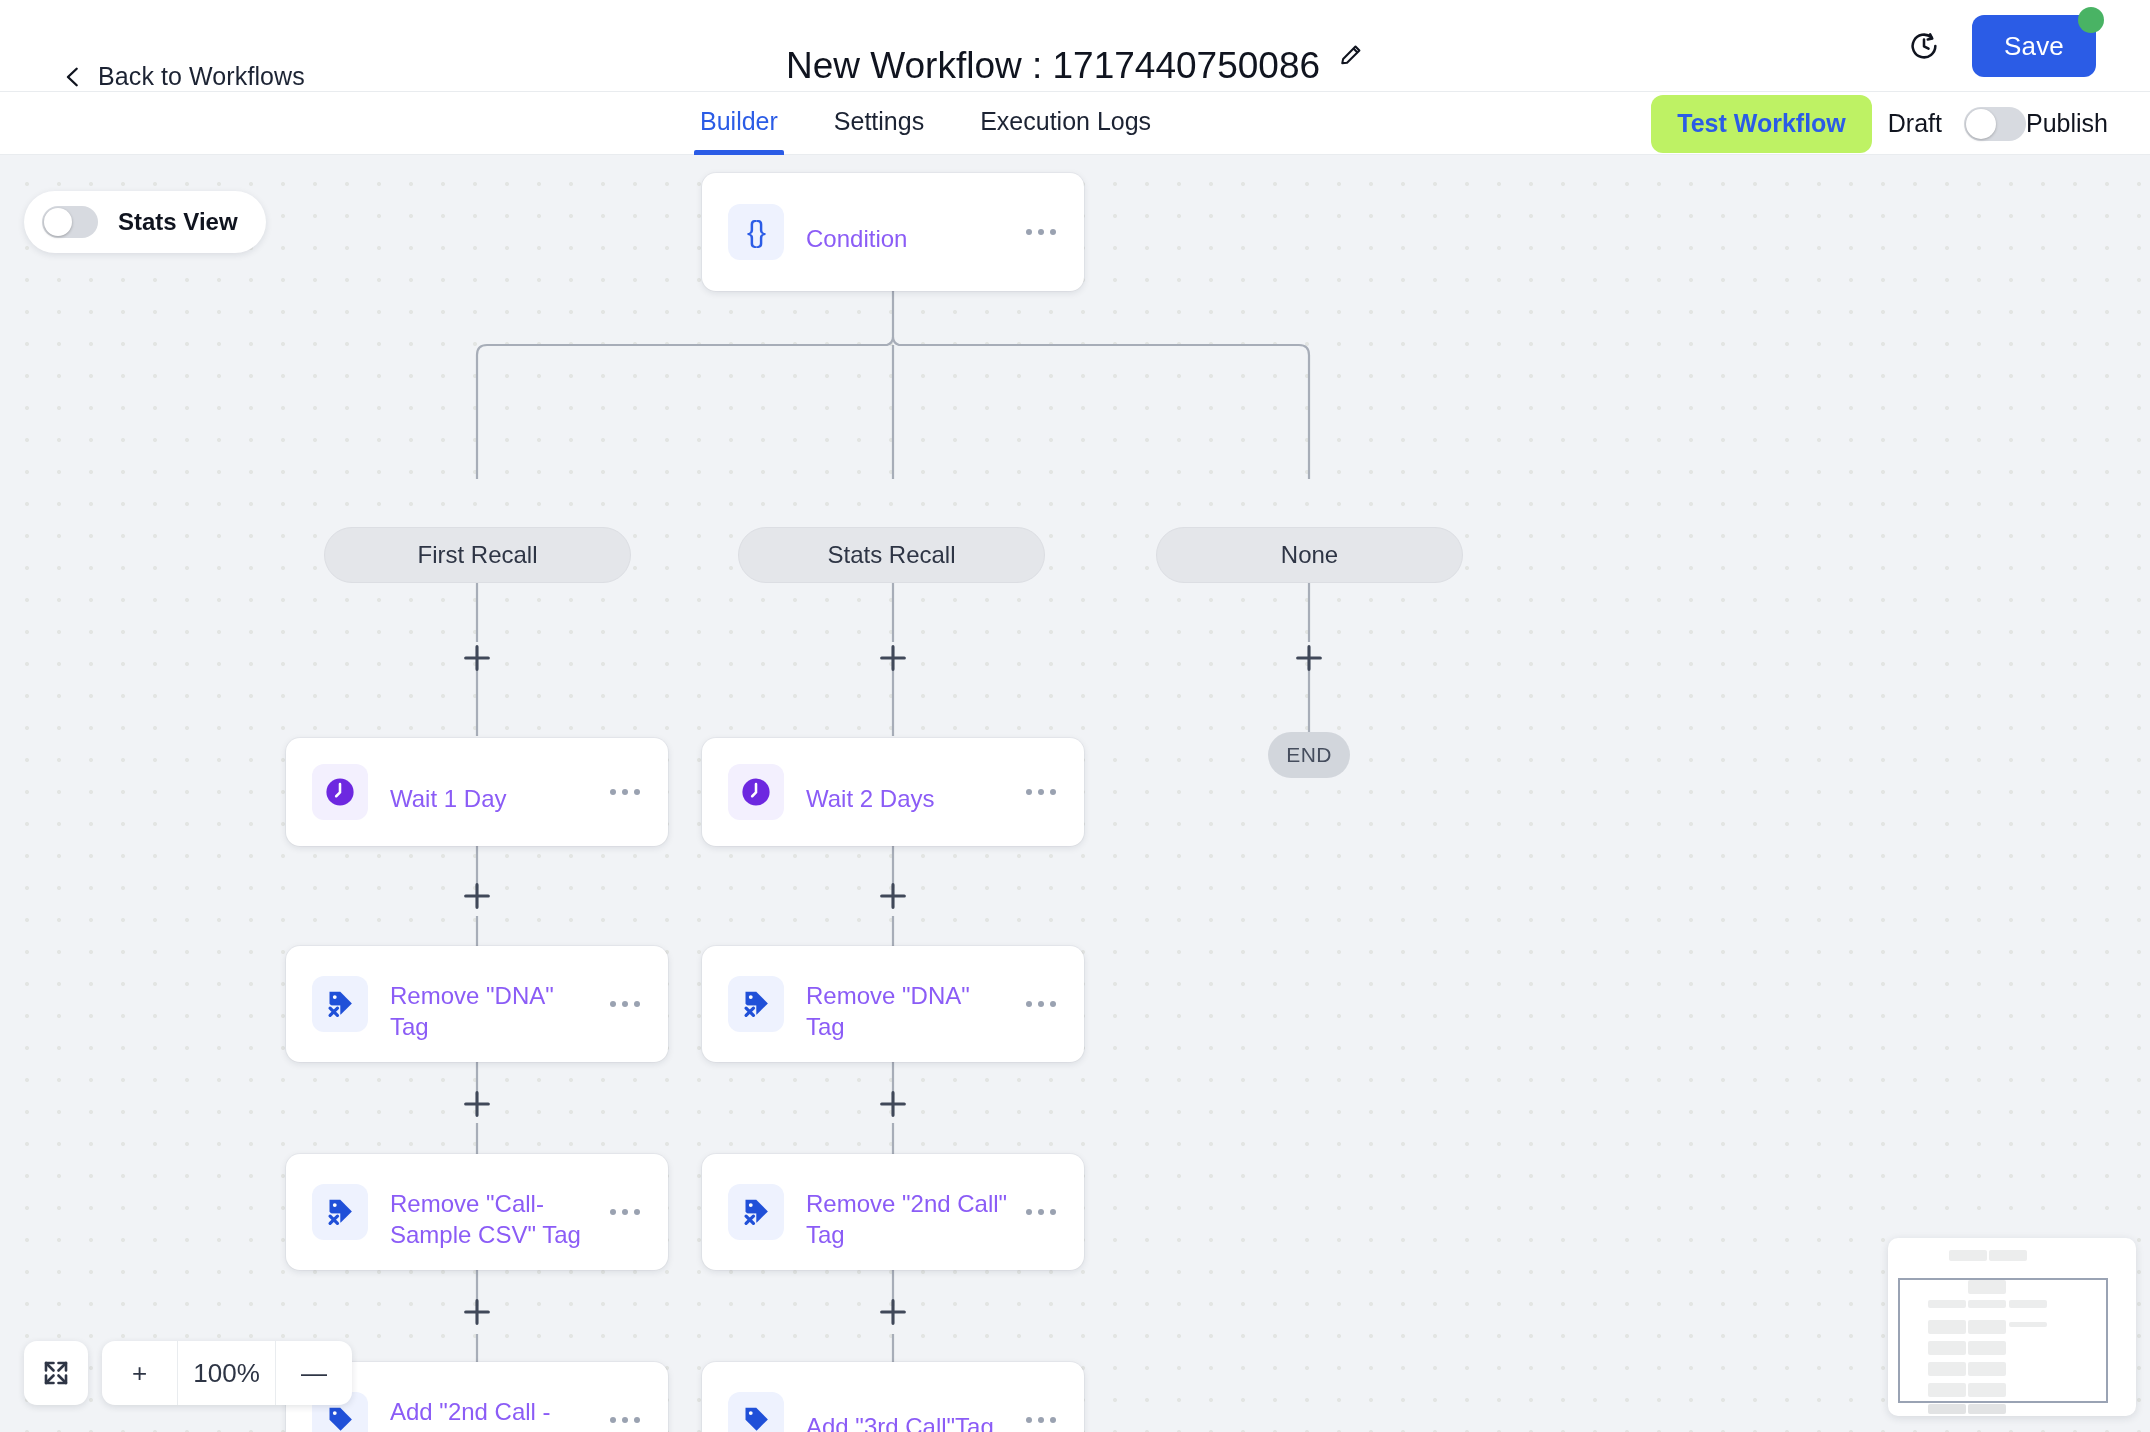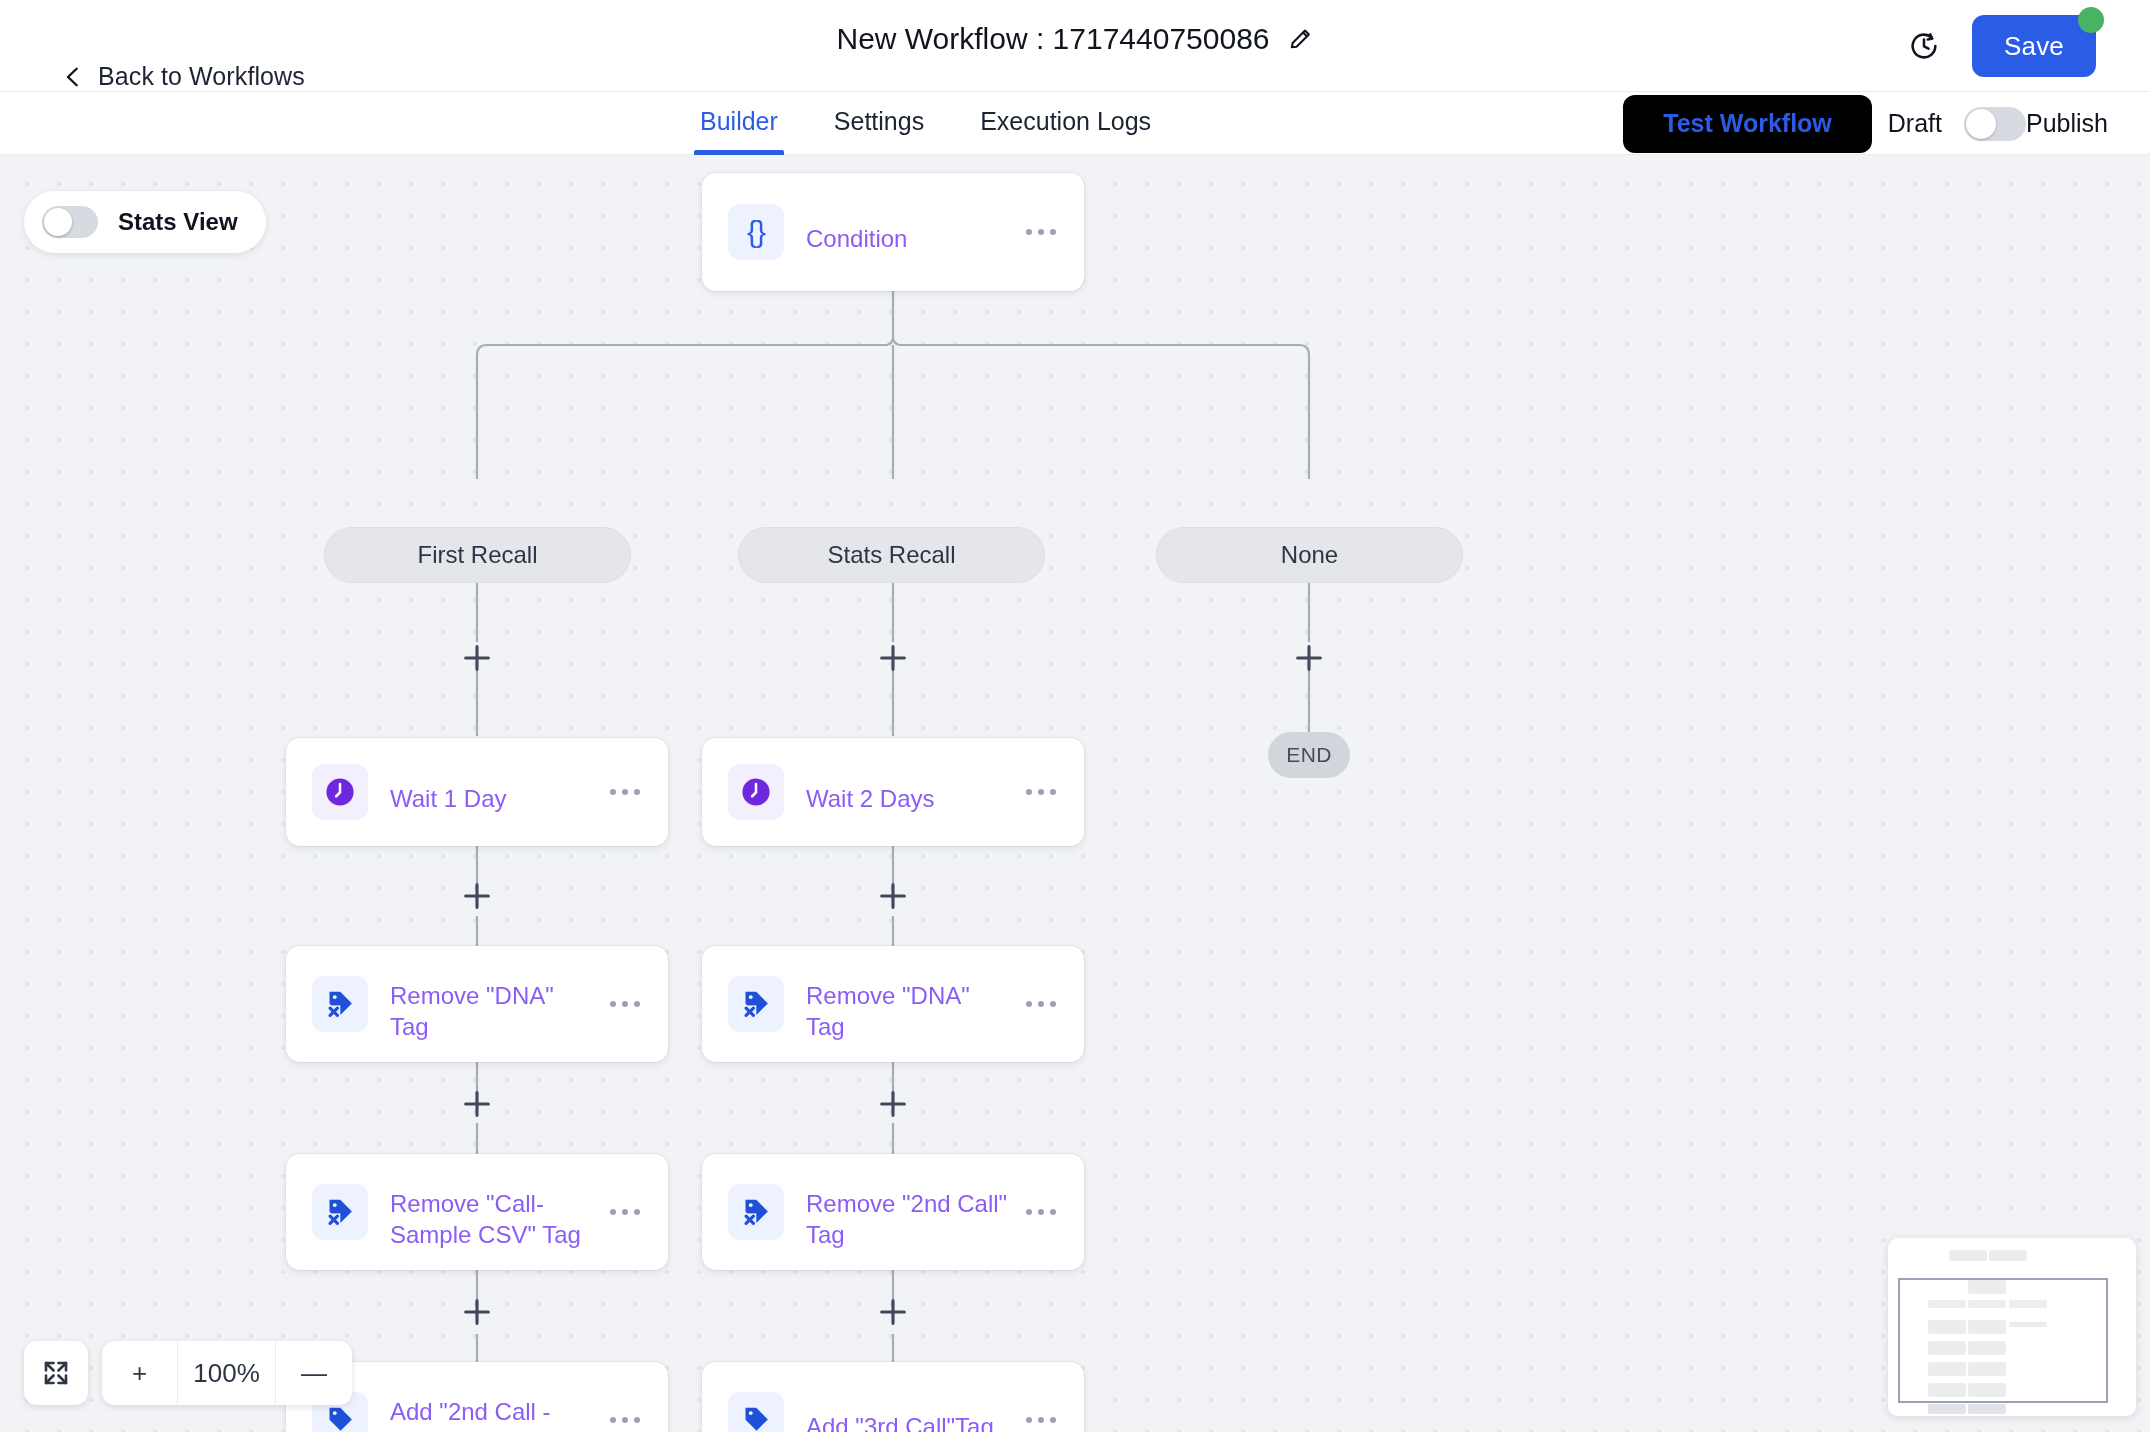--- a/index.html
+++ b/index.html
@@ -24,21 +24,21 @@
     margin-left: 62px; cursor: pointer;
   }
   .back-chevron { width: 22px; height: 22px; display: block; }
   .back-label { font-size: 25px; color: #1c2333; font-weight: 400; letter-spacing: .1px; }
 
   .title-wrap {
     position: absolute; left: 50%; transform: translateX(-50%);
     top: 22px;
     display: flex; align-items: center; gap: 18px;
   }
-  .title-text { font-size: 30px; color: #10141f; font-weight: 400; white-space: nowrap; }
+  .title-text { font-size: 37px; color: #10141f; font-weight: 400; white-space: nowrap; margin-top: 23px; }
   .pencil-icon { width: 26px; height: 26px; display: block; cursor: pointer; }
 
   .topbar-right {
     position: absolute; right: 54px; top: 0; height: 92px;
     display: flex; align-items: center; gap: 32px;
   }
   .history-icon { width: 32px; height: 32px; display: block; cursor: pointer; }
   .save-wrap { position: relative; }
   .save-btn {
     background: #2b5ce6; color: #fff; border: none;
@@ -71,22 +71,22 @@
   .tab.active { color: #2b5ce6; }
   .tab.active::after {
     content: ""; position: absolute; left: 22px; right: 22px;
     bottom: 0; height: 5px; background: #2b5ce6; border-radius: 2px 2px 0 0;
   }
   .tabbar-right {
     position: absolute; right: 42px; top: 0; height: 63px;
     display: flex; align-items: center; gap: 0;
   }
   .test-wf-btn {
-    background: #000000; color: #2b5ce6; border: none;
-    border-radius: 12px; height: 58px; padding: 0 40px;
+    background: #bef264; color: #2b5ce6; border: none;
+    border-radius: 12px; height: 58px; padding: 0 26px;
     font-size: 25px; font-weight: bold; font-family: inherit;
     cursor: pointer; white-space: nowrap; margin-left: 17px;
   }
   .draft-label, .publish-label {
     font-size: 25px; color: #10141f; white-space: nowrap;
   }
   .draft-label { margin-left: 16px; }
   .publish-label { }
   .pub-toggle {
     width: 62px; height: 34px; border-radius: 17px;

